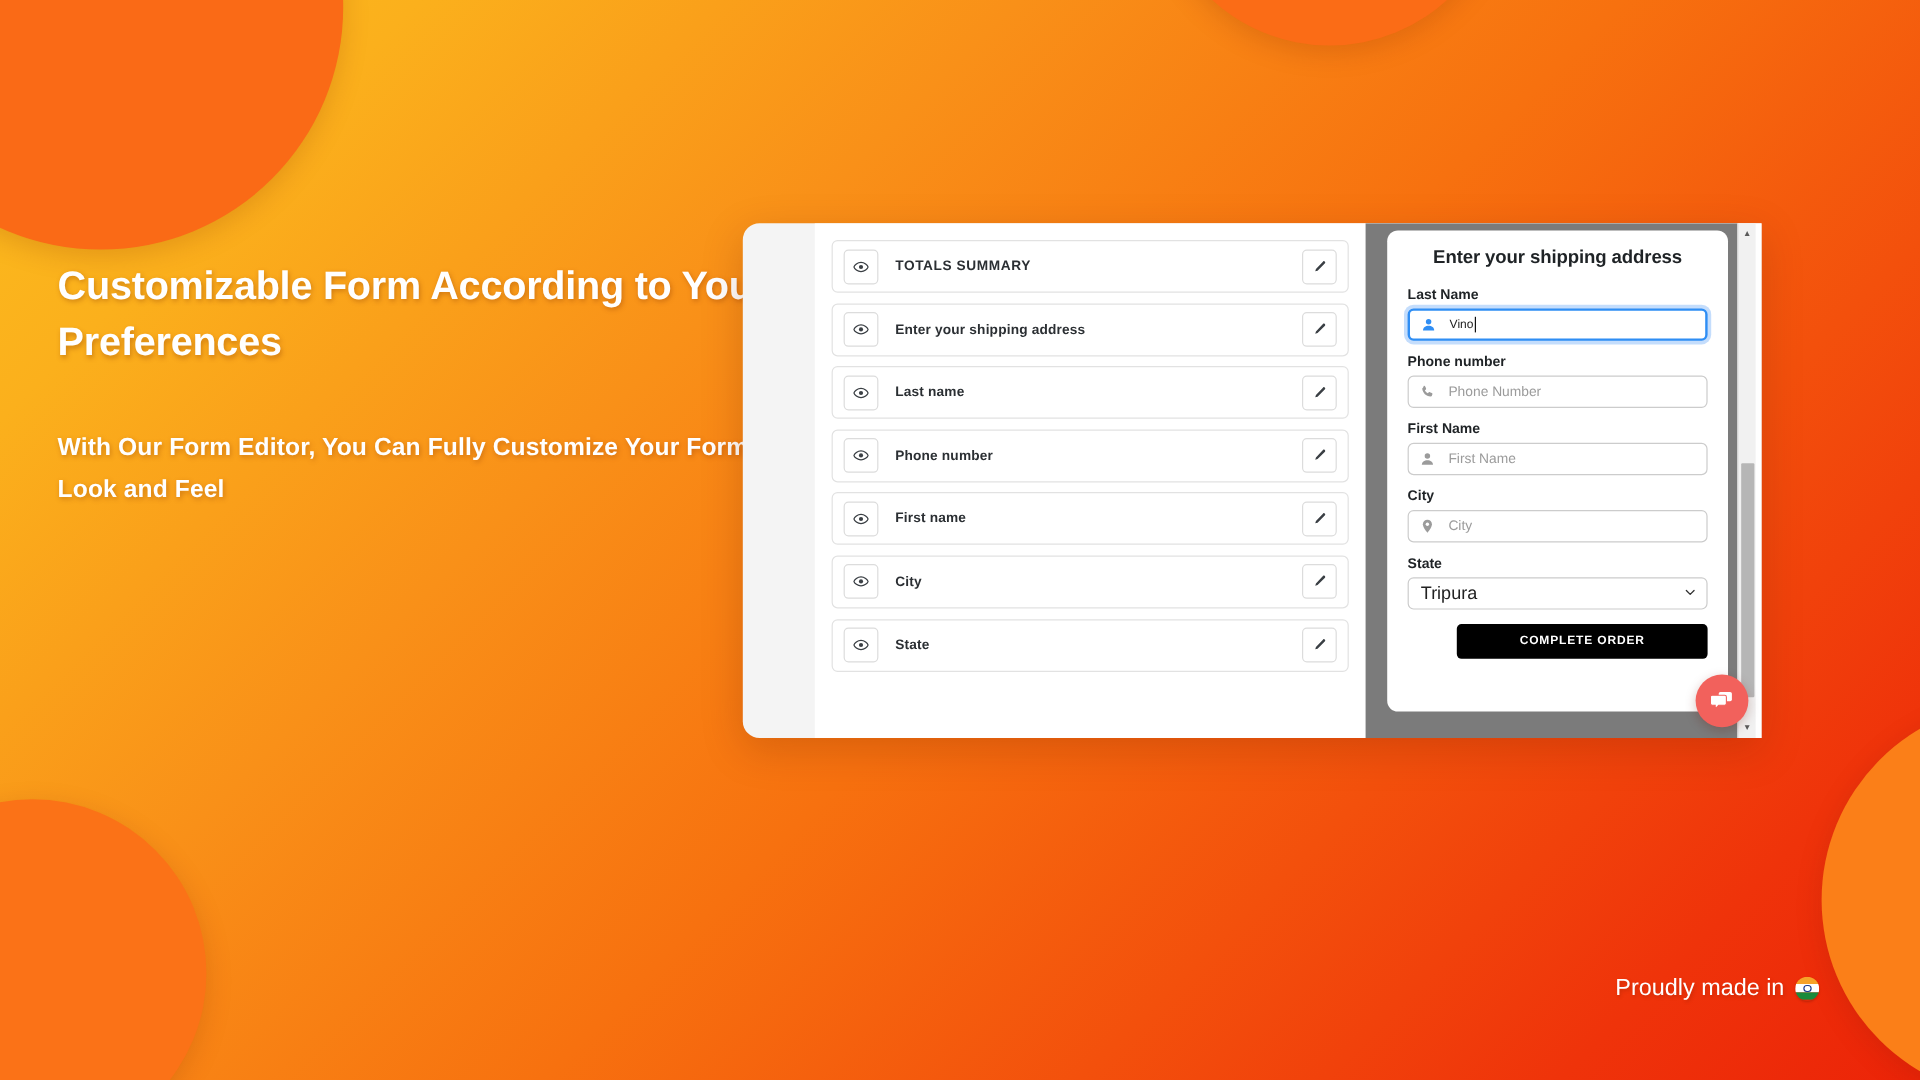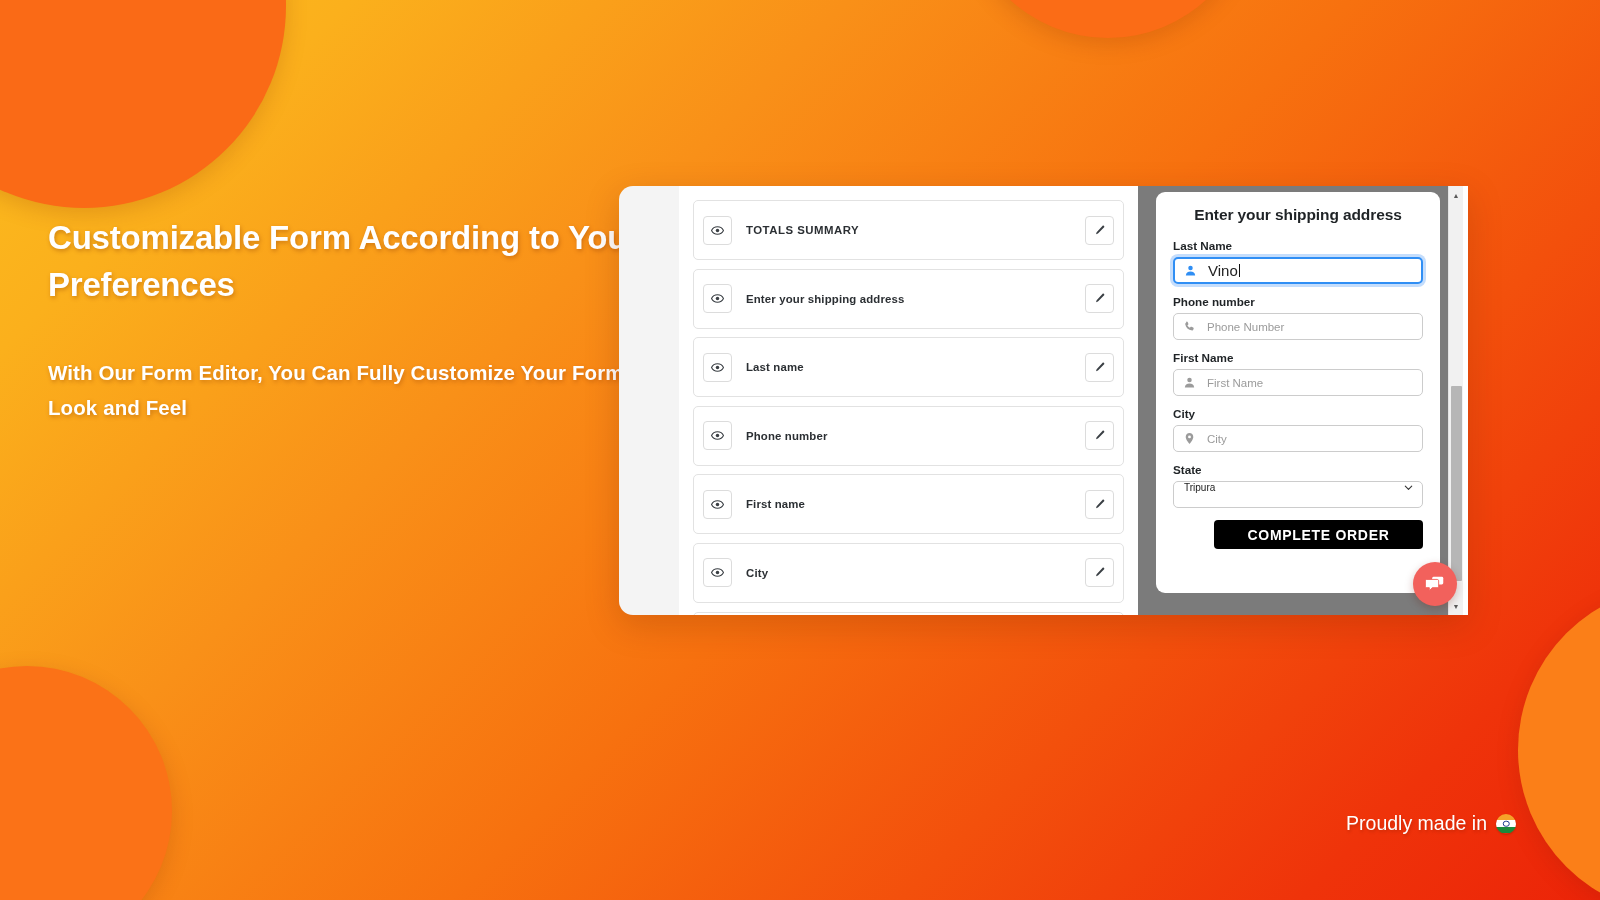--- a/index.html
+++ b/index.html
@@ -96,21 +96,21 @@
     margin-left: 60px;
     background: #ffffff;
     padding: 14px 14px 0 14px;
     overflow: hidden;
     flex: none;
   }
   .field-row {
     display: flex;
     align-items: center;
     justify-content: space-between;
-    height: 60px;
+    height: 44px;
     border: 1px solid #e2e2e2;
     border-radius: 5px;
     background: #fff;
     margin-bottom: 8.6px;
     padding: 0 9px;
   }
   .icon-btn {
     width: 29px; height: 29px;
     border: 1px solid #dcdcdc;
     border-radius: 4px;
@@ -181,21 +181,21 @@
     border: 2px solid #2f8ef4;
     box-shadow: 0 0 0 3px rgba(70, 150, 245, 0.32);
   }
   .pf-icon {
     width: 15px; height: 15px;
     display: flex; align-items: center; justify-content: center;
     flex: none;
   }
   .pf-value {
     margin-left: 10px;
-    font-size: 15px;
+    font-size: 10px;
     color: #222;
     display: flex;
     align-items: center;
     text-align: center;
   }
   .caret {
     display: inline-block;
     width: 1px;
     height: 13px;
     background: #111;
@@ -204,37 +204,37 @@
   .pf-placeholder {
     margin-left: 10px;
     font-size: 11.5px;
     color: #9b9b9b;
   }
   .pf-select {
     height: 27px;
     border: 1px solid #ccc;
     border-radius: 5px;
     display: flex;
-    align-items: flex-start;
+    align-items: center;
     justify-content: space-between;
     padding: 0 8px 0 10px;
     background: #fff;
-    font-size: 10px;
+    font-size: 15px;
     color: #222;
   }
   .pf-submit {
     margin-top: 12px;
     height: 29px;
     background: #000;
     color: #fff;
     border-radius: 4px;
     display: flex;
     align-items: center;
     justify-content: center;
-    font-size: 14px;
+    font-size: 10px;
     font-weight: 700;
     letter-spacing: 0.7px;
     margin-left: 41px;
   }
 
   
   .vscroll {
     width: 15px;
     background: #f1f1f1;
     border-left: 1px solid #e3e3e3;

